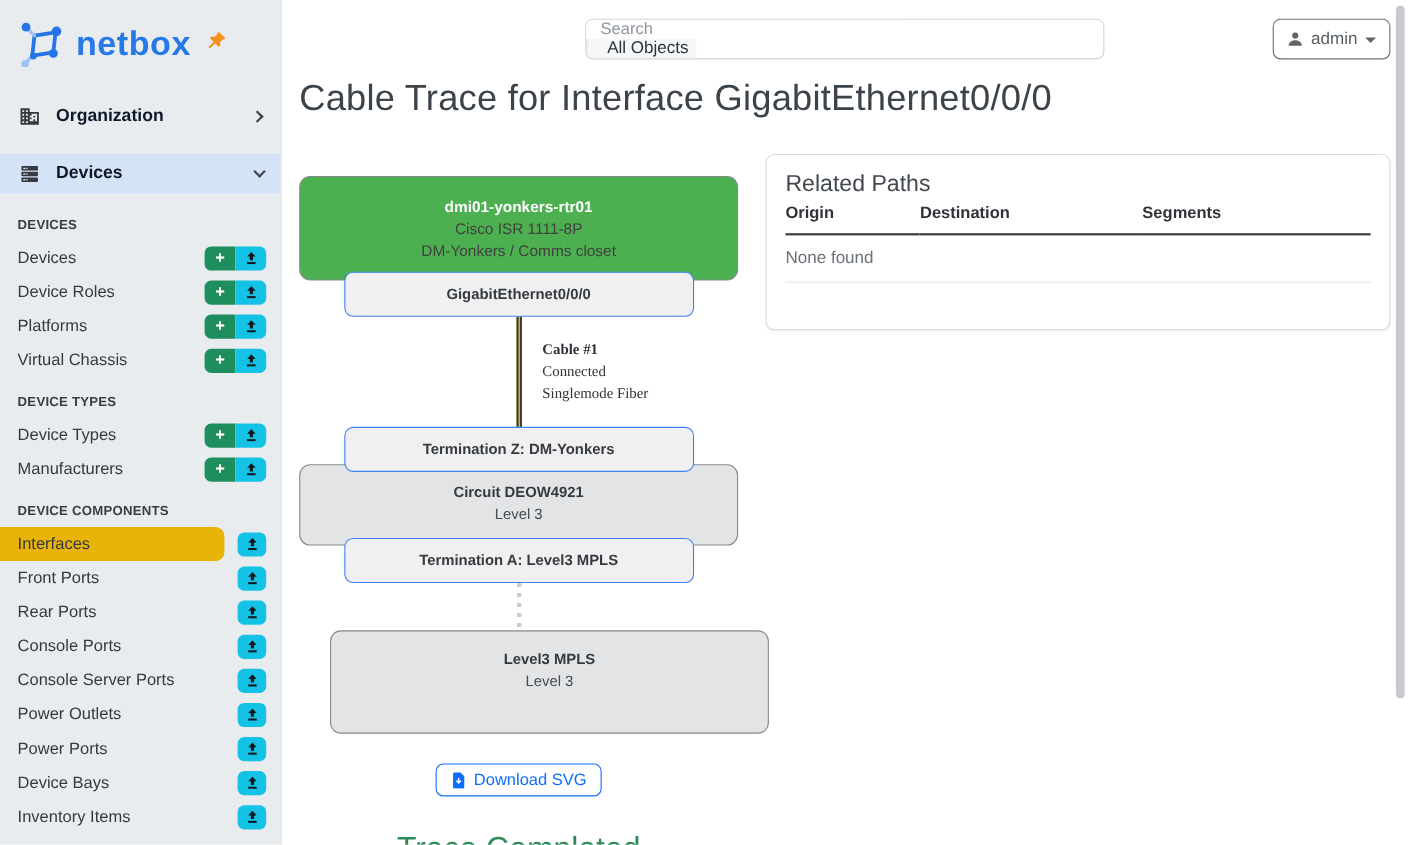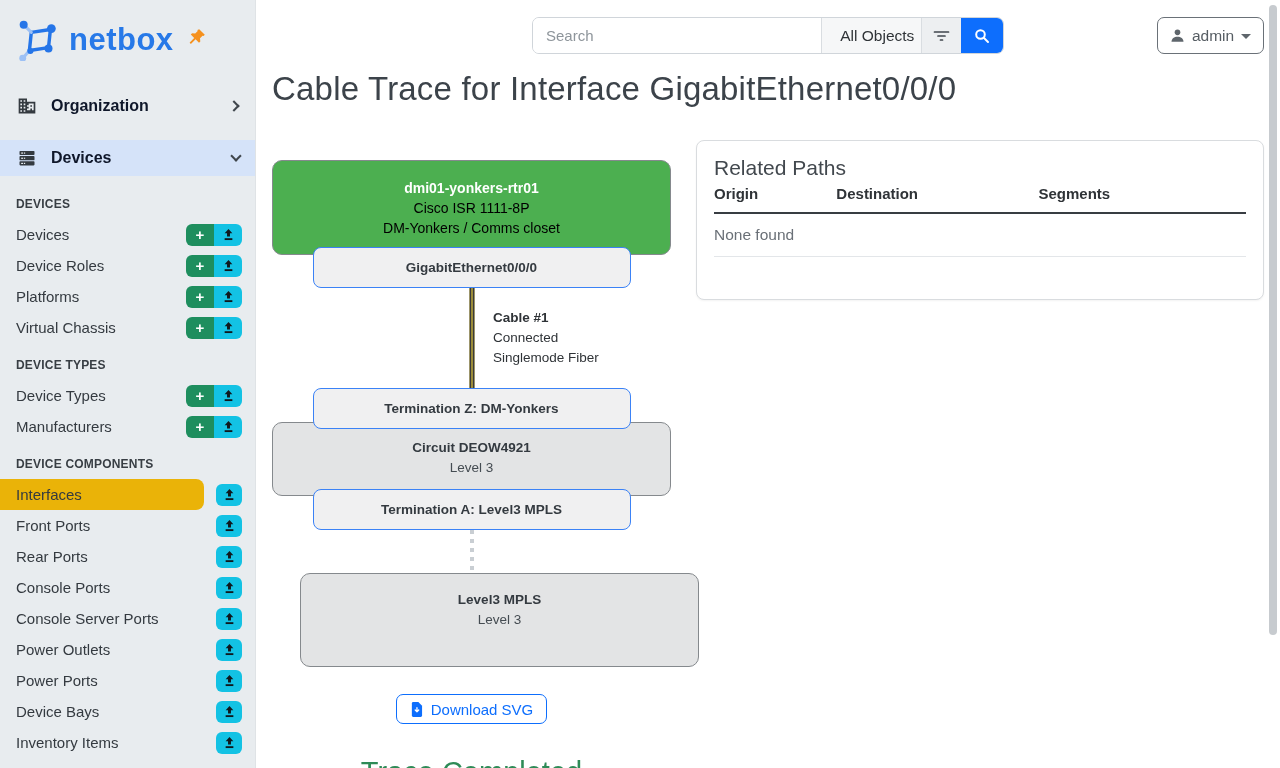--- a/index.html
+++ b/index.html
@@ -35,21 +35,21 @@
   .sb-row.active .lbl { background: #eab308; }
   .btn-pair { display: flex; }
   .btn-add { width: 28px; height: 22px; background: #1e8e5e; border-radius: 6px 0 0 6px;
              display: flex; align-items: center; justify-content: center; color: #fff;
              font-weight: bold; font-size: 15px; border: 0; cursor: pointer; line-height: 1; }
   .btn-import { width: 28px; height: 22px; background: #13c2e4; border-radius: 0 6px 6px 0;
                 display: flex; align-items: center; justify-content: center; border: 0; cursor: pointer; }
   .btn-import.solo { border-radius: 6px; width: 26px; }
   
   .search-group { position: absolute; left: 532px; top: 17px; width: 472px; height: 37px;
-                  display: flex; border: 1px solid #d0d5da; border-radius: 7px; background: #fff; overflow: hidden; }
+                  display: flex; border: 1px solid #d0d5da; border-radius: 7px; background: #fff; overflow: hidden; flex-direction: column; }
   .search-input { width: 289px; border: 0; outline: none; padding: 0 13px; font-size: 15px;
                   font-family: "Liberation Sans", sans-serif; color: #333; }
   .search-input::placeholder { color: #8e959b; }
   .search-scope { width: 100px; background: #f6f7f8; border-left: 1px solid #d9dde1;
                   display: flex; align-items: center; justify-content: center; font-size: 15.5px; color: #2f3337; cursor: pointer; padding-left: 11px; }
   .search-filter { width: 40px; background: #edeff1; border-left: 1px solid #d9dde1;
                    display: flex; align-items: center; justify-content: center; cursor: pointer; }
   .search-btn { width: 42px; background: #0d6efd; border: 0; display: flex; align-items: center;
                 justify-content: center; cursor: pointer; }
   .user-btn { position: absolute; left: 1157px; top: 17px; width: 107px; height: 37px;
@@ -59,30 +59,30 @@
   .caret-down { width: 0; height: 0; border-left: 5px solid transparent; border-right: 5px solid transparent;
                 border-top: 5px solid #5f666c; margin-top: 2px; }
   
   .page-title { position: absolute; left: 272px; top: 70px; font-size: 33px; font-weight: 400;
                 color: #3c434a; letter-spacing: 0.2px; }
   
   .trace { position: absolute; left: 272px; top: 160px; width: 399px; }
   .node { width: 399px; border: 1px solid #85898d; border-radius: 10px; text-align: center; }
   .node-device { height: 95px; background: #4caf50; padding-top: 17px; position: relative; z-index: 1; }
   .device-name { font-size: 14px; font-weight: bold; color: #ffffff; line-height: 20px; }
-  .device-sub  { font-size: 14px; color: #000000; line-height: 20px; }
+  .device-sub  { font-size: 14px; color: #404040; line-height: 20px; }
   .port-box { width: 318px; height: 41px; margin: -8px auto 0; position: relative; z-index: 2;
               background: #f0f0f1; border: 1px solid #3b82f6; border-radius: 8px;
               display: flex; align-items: center; justify-content: center;
               font-size: 13.5px; font-weight: bold; color: #343a40; }
   .cable-seg { height: 100px; position: relative; }
   .cable-line { position: absolute; left: 50%; transform: translateX(-50%); top: 0; bottom: 0;
                 width: 5px; background: #ffe13a; border-left: 2px solid #3a3a3a; border-right: 2px solid #3a3a3a; }
   .cable-label { position: absolute; left: 221px; top: 20px; text-align: left; font-size: 13.5px;
-                 color: #2f3337; line-height: 20px; }
+                 color: #2f3337; line-height: 20px; font-family: Liberation Serif, serif; }
   .cable-label .b { font-weight: bold; }
   .node-circuit { height: 74px; background: #e3e4e5; margin-top: -7px; padding-top: 15px; position: relative; z-index: 1; }
   .box-title { font-size: 13.5px; font-weight: bold; color: #343a40; line-height: 20px; }
   .box-sub   { font-size: 13.5px; color: #454c52; line-height: 20px; }
   .term-b { margin-top: -7px; }
   .dash-seg { height: 43px; position: relative; }
   .dash-line { position: absolute; left: 50%; transform: translateX(-50%); top: 0; bottom: 0; width: 4px;
                background: repeating-linear-gradient(to bottom, #c9ced3 0 4px, transparent 4px 9px); }
   .node-provider { height: 94px; background: #e3e4e5; padding-top: 16px; margin-left: 28px; }
   .dl-wrap { margin-top: 27px; text-align: center; }

